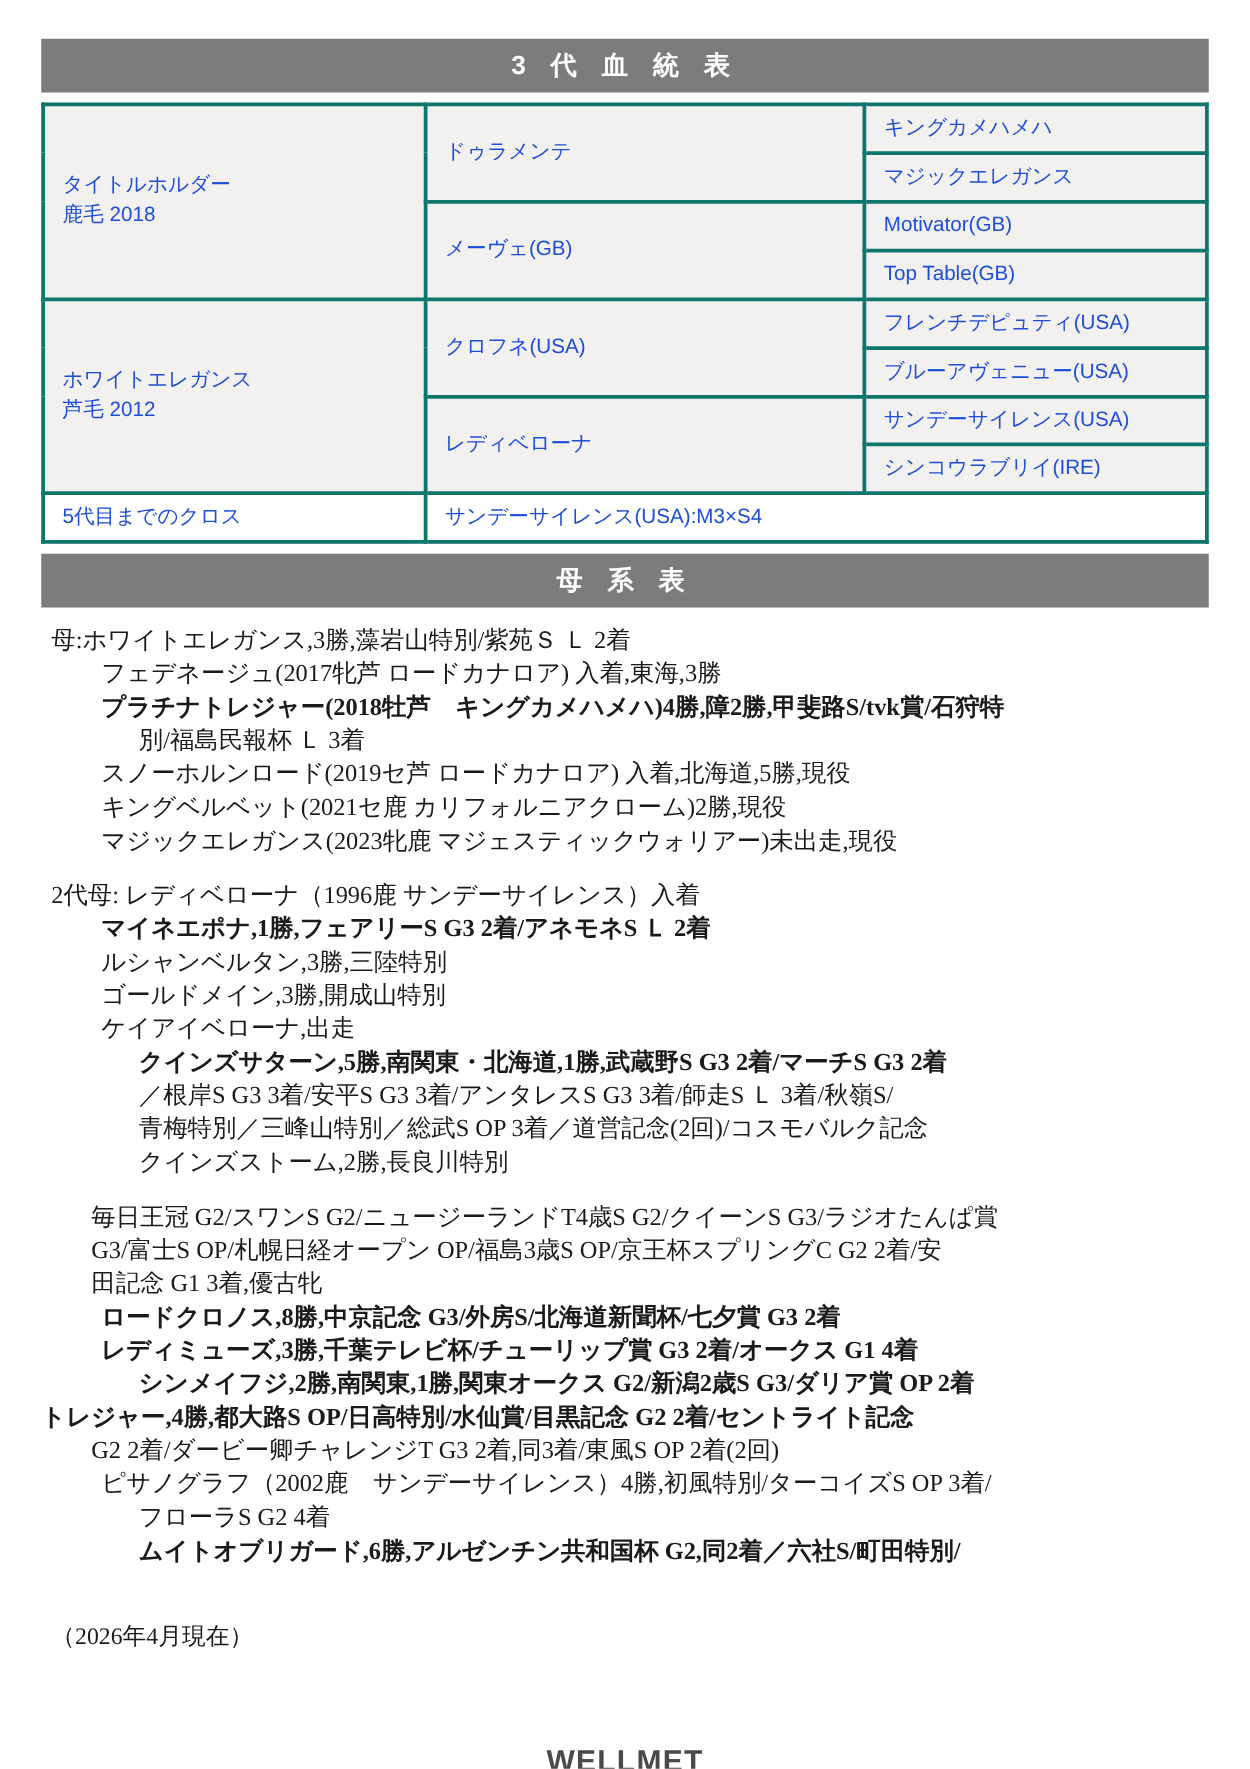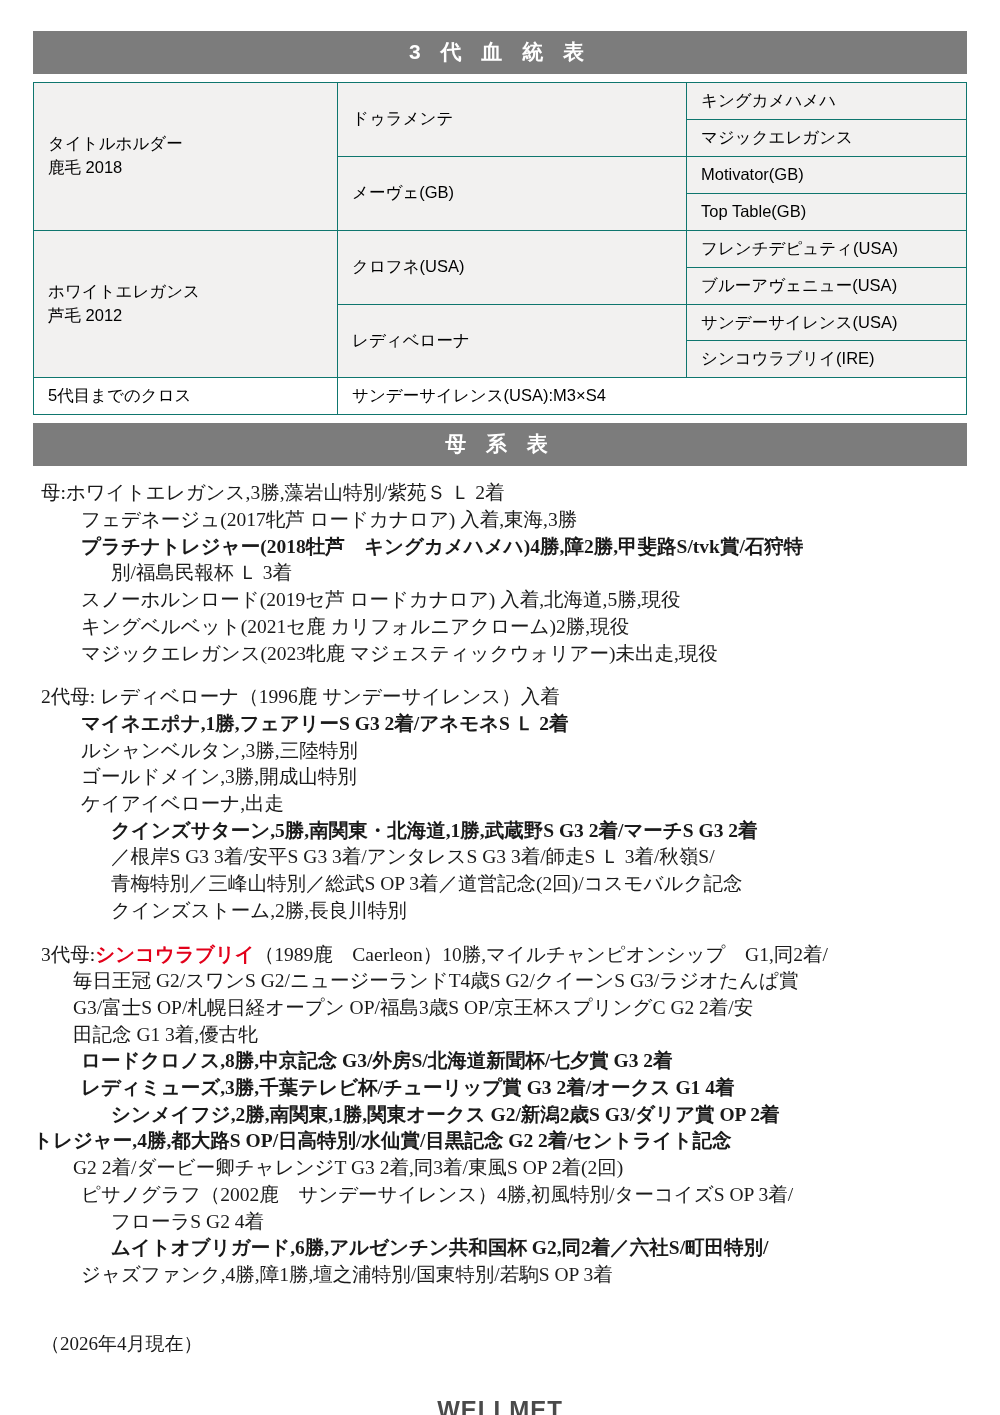--- a/index.html
+++ b/index.html
@@ -39,25 +39,25 @@
 
   
   table.pedigree {
     border-collapse: collapse;
     width: 100%;
     table-layout: fixed;
     margin-top: 8px;
     font-family: "Liberation Sans", sans-serif;
   }
   table.pedigree td {
-    border: 1px solid #0f766e;
+    border: 3px solid #0f766e;
     padding: 6px 14px;
     vertical-align: middle;
     font-size: 16.5px;
-    color: #000000;
+    color: #1d4ed8;
     line-height: 1.45;
     margin-top: 40px;
   }
   td.gen1 {
     width: 275px;
     font-size: 19px;
     line-height: 1.55;
     background: #f2f1f0;
   }
   td.gen2 {
@@ -197,36 +197,32 @@
     <p class="fam-line lvl1">ルシャンベルタン,3勝,三陸特別</p>
     <p class="fam-line lvl1">ゴールドメイン,3勝,開成山特別</p>
     <p class="fam-line lvl1">ケイアイベローナ,出走</p>
     <p class="fam-line lvl2"><b class="nm">クインズサターン,5勝,南関東・北海道,1勝,武蔵野S G3 2着/マーチS G3 2着</b></p>
     <p class="fam-line cont2">／根岸S G3 3着/安平S G3 3着/アンタレスS G3 3着/師走S Ｌ 3着/秋嶺S/</p>
     <p class="fam-line cont2">青梅特別／三峰山特別／総武S OP 3着／道営記念(2回)/コスモバルク記念</p>
     <p class="fam-line lvl2">クインズストーム,2勝,長良川特別</p>
 
     <div class="gap"></div>
 
-    <p class="fam-line lvl0">
-      <span>3代母:</span><span class="red">シンコウラブリイ</span><span>（1989鹿　Caerleon）10勝,マイルチャンピオンシップ　G1,同2着/</span>
-    </p>
     <p class="fam-line cont0">毎日王冠 G2/スワンS G2/ニュージーランドT4歳S G2/クイーンS G3/ラジオたんぱ賞</p>
     <p class="fam-line cont0">G3/富士S OP/札幌日経オープン OP/福島3歳S OP/京王杯スプリングC G2 2着/安</p>
     <p class="fam-line cont0">田記念 G1 3着,優古牝</p>
 
     <p class="fam-line lvl1"><b class="nm">ロードクロノス,8勝,中京記念 G3/外房S/北海道新聞杯/七夕賞 G3 2着</b></p>
     <p class="fam-line lvl1"><b class="nm">レディミューズ,3勝,千葉テレビ杯/チューリップ賞 G3 2着/オークス G1 4着</b></p>
     <p class="fam-line lvl2"><b class="nm">シンメイフジ,2勝,南関東,1勝,関東オークス G2/新潟2歳S G3/ダリア賞 OP 2着</b></p>
     <p class="fam-line hang1"><b class="nm">トレジャー,4勝,都大路S OP/日高特別/水仙賞/目黒記念 G2 2着/セントライト記念</b></p>
     <p class="fam-line cont0">G2 2着/ダービー卿チャレンジT G3 2着,同3着/東風S OP 2着(2回)</p>
     <p class="fam-line lvl1">ピサノグラフ（2002鹿　サンデーサイレンス）4勝,初風特別/ターコイズS OP 3着/</p>
     <p class="fam-line cont2">フローラS G2 4着</p>
     <p class="fam-line lvl2"><b class="nm">ムイトオブリガード,6勝,アルゼンチン共和国杯 G2,同2着／六社S/町田特別/</b></p>
-    <p class="fam-line lvl1">ジャズファンク,4勝,障1勝,壇之浦特別/国東特別/若駒S OP 3着</p>
 
     <p class="asof">（2026年4月現在）</p>
   </div>
 
   <div class="footer">
     <span class="logo">WELLMET</span>
   </div>
 
 </div>
 

